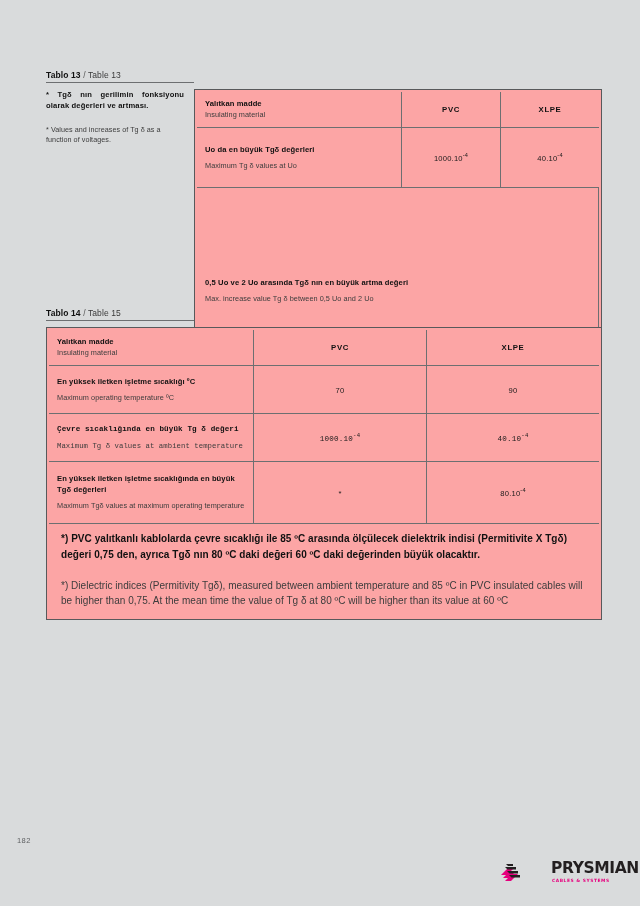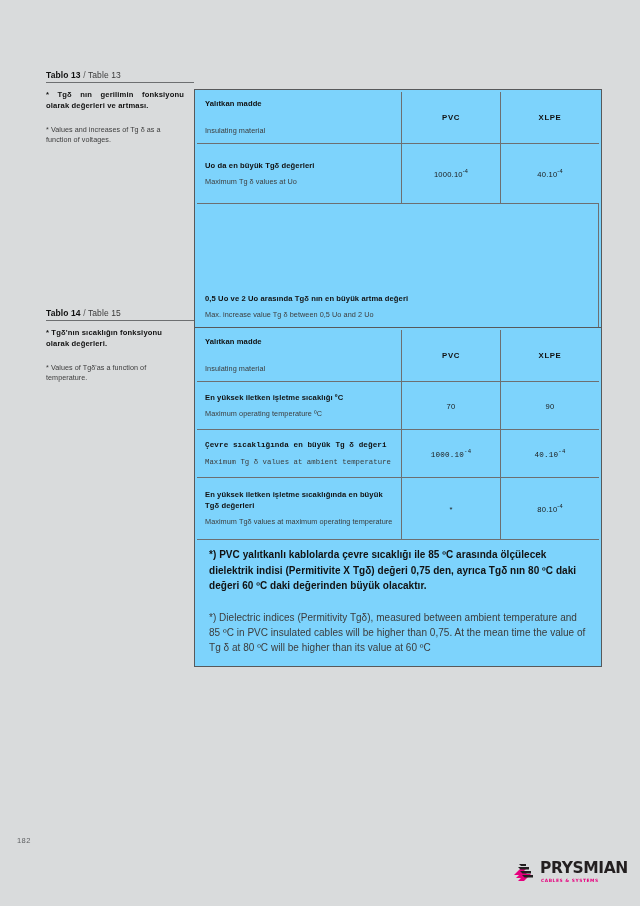--- a/index.html
+++ b/index.html
@@ -43,21 +43,21 @@
   .legend .lg-tr.justify { text-align: justify; }
   .legend .lg-en {
     font-size: 7.2px; line-height: 1.42; color: #3c3c3c;
     margin-top: 14px; letter-spacing: .05px;
   }
 
   
   .gtable {
     flex: 1 1 auto;
     border: 1px solid #58595b;
-    background: #7dd3fc;
+    background: #fca5a5;
     padding: 2px;
   }
   .grow { display: flex; border-bottom: 1px solid #6d6f71; }
   .grow:last-child { border-bottom: none; }
 
   .gcell {
     padding: 6px 8px 7px 8px;
     border-right: 1px solid #6d6f71;
     display: flex; flex-direction: column; justify-content: center;
   }
@@ -67,21 +67,21 @@
   .c-val   { flex: 1 1 0; align-items: center; text-align: center; }
 
   .lab-tr {
     font-size: 7.6px; font-weight: bold; color: #111;
     line-height: 1.45; letter-spacing: .1px;
   }
   .lab-en {
     font-size: 7.3px; color: #3c3c3c; line-height: 1.4;
     margin-top: 6px; letter-spacing: .05px;
   }
-  .hdr .lab-en { margin-top: 17px; }
+  .hdr .lab-en { margin-top: 1px; }
   .hdr-val { font-size: 7.8px; font-weight: bold; letter-spacing: .6px; color: #111; }
   .num { font-size: 7.6px; color: #1a1a1a; letter-spacing: .2px; }
   .num sup { font-size: 5.6px; }
   .star { font-size: 7.6px; }
 
   .gnote { padding: 7px 10px 9px 12px; }
   .note-tr {
     font-size: 10px; font-weight: bold; color: #111;
     line-height: 1.55; letter-spacing: .05px;
   }
@@ -96,21 +96,21 @@
   .h-r2-13 { min-height: 70px; flex-direction: column; }
   .h-r1-14 { min-height: 48px; }
   .h-r2-14 { min-height: 48px; font-family: Liberation Mono, monospace; }
   .h-r3-14 { min-height: 62px; }
 
   
   .pagenum {
     position: absolute; left: 17px; top: 836px;
     font-size: 7.5px; color: #5f6163; letter-spacing: .4px;
   }
-  .logo { position: absolute; left: 513px; top: 861px; display: flex; align-items: center; }
+  .logo { position: absolute; left: 500px; top: 861px; display: flex; align-items: center; gap: 24px; }
   .logo-mark { position: relative; width: 26px; height: 21px; margin-right: 1px; }
   .logo-text { display: flex; flex-direction: column; line-height: 1; }
   .logo-name {
     font-family: "DejaVu Sans", sans-serif;
     font-weight: bold; font-size: 15.5px; color: #231f20;
     letter-spacing: -.4px;
   }
   .logo-sub {
     font-family: "DejaVu Sans", sans-serif;
     font-weight: bold; font-size: 4.4px; color: #e6007e;
@@ -185,24 +185,20 @@
   <div class="block" id="block14">
 
     <div class="tbl-caption">
       <span class="tr">Tablo 14</span>
       <span class="sep">/</span>
       <span class="en">Table 15</span>
     </div>
 
     <div class="block-body">
 
-      <div class="legend">
-        <div class="lg-tr">* Tgδ'nın sıcaklığın fonksiyonu olarak değerleri.</div>
-        <div class="lg-en">* Values of Tgδ'as a function of temperature.</div>
-      </div>
 
       <div class="gtable">
 
         <div class="grow h-hdr hdr">
           <div class="gcell c-label">
             <div class="lab-tr">Yalıtkan madde</div>
             <div class="lab-en">Insulating material</div>
           </div>
           <div class="gcell c-val">
             <div class="hdr-val">PVC</div>

